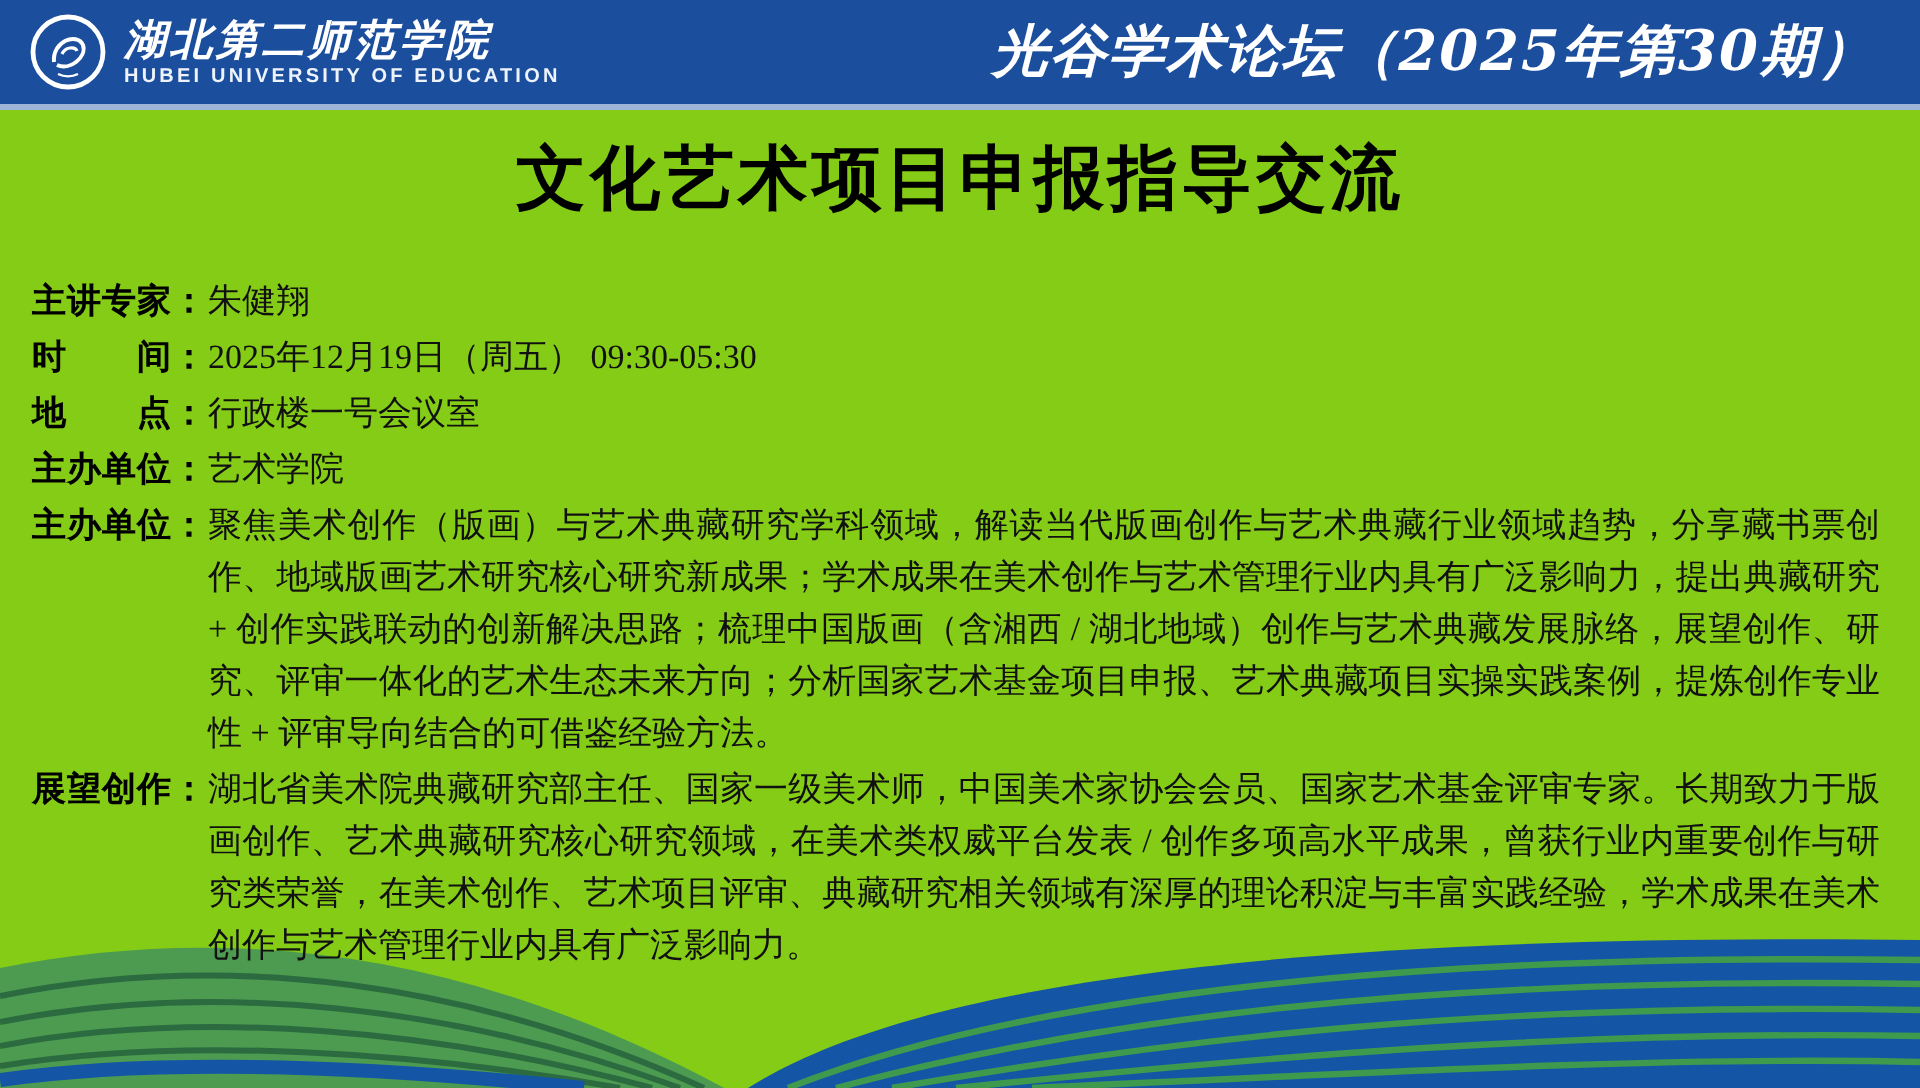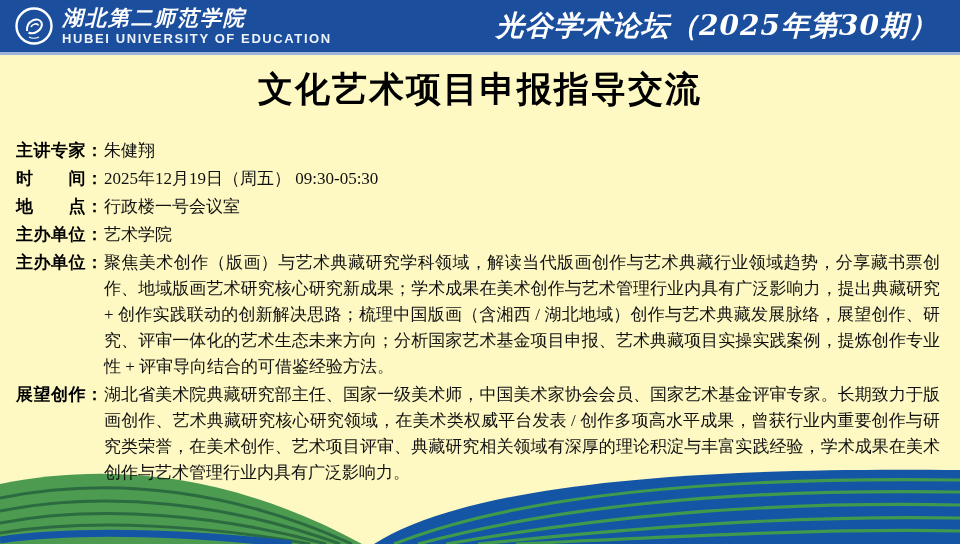--- a/index.html
+++ b/index.html
@@ -1,35 +1,35 @@
 <!DOCTYPE html>
 <html><head>
 <meta charset="utf-8">
 <style>
   html,body{margin:0;padding:0;background:#ffffff;}
   .slide{
-    position:relative;width:960px;height:544px;background:#fef9c3;
+    position:relative;width:960px;height:544px;background:#84cc16;
     overflow:hidden;font-family:"Liberation Sans",sans-serif;
   }
   
   .header{
     position:absolute;top:0;left:0;width:100%;height:55px;
     background:#1b4f9e;border-bottom:3px solid #9fb4d9;
     display:flex;align-items:center;justify-content:space-between;
     box-sizing:border-box;padding:0 22px 0 14px;
   }
   .brand{display:flex;align-items:center;gap:8px;}
   .brand .seal{width:40px;height:40px;flex:0 0 auto;}
   .brand-text{display:flex;flex-direction:column;line-height:1;}
   .brand-zh{
     color:#ffffff;font-family:"DejaVu Serif",serif;font-style:italic;
     font-weight:700;font-size:21px;letter-spacing:2px;
   }
   .brand-en{
-    color:#eef3fb;font-size:13px;font-weight:700;letter-spacing:1.6px;margin-top:4px;
+    color:#eef3fb;font-size:10px;font-weight:700;letter-spacing:1.6px;margin-top:4px;
   }
   .forum{
     color:#ffffff;font-family:"DejaVu Serif",serif;font-style:italic;
     font-weight:700;font-size:28px;letter-spacing:1px;white-space:nowrap;
   }
   
   .page-title{
     position:absolute;top:66px;left:0;width:100%;text-align:center;
     font-size:35px;font-weight:900;color:#000;letter-spacing:2px;
   }

